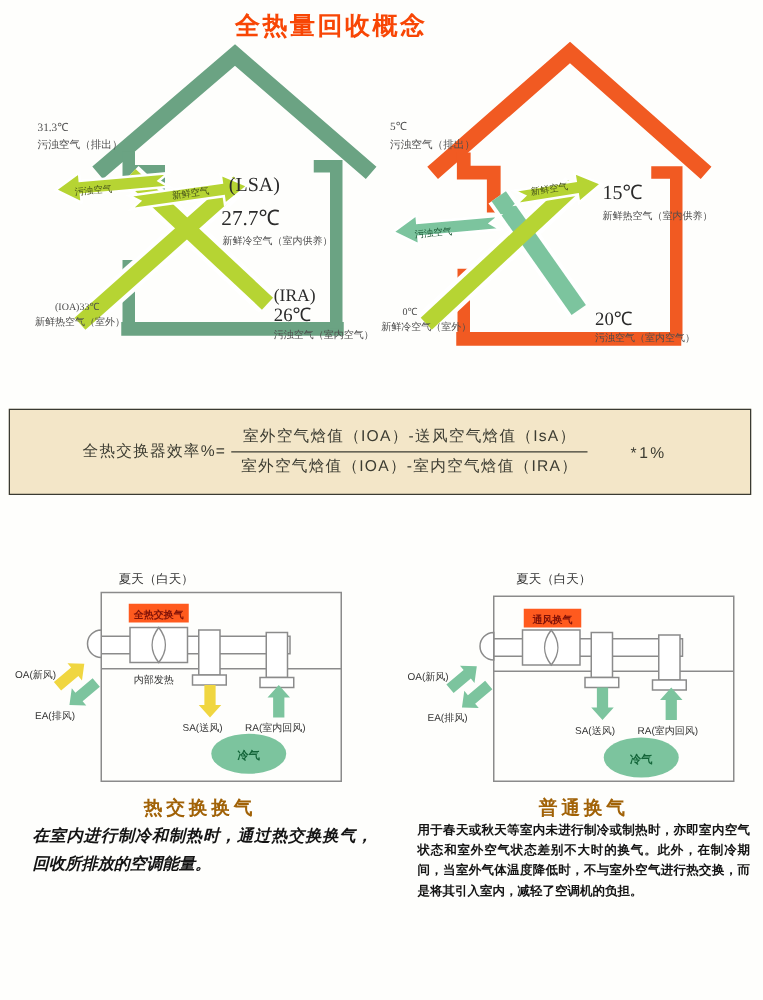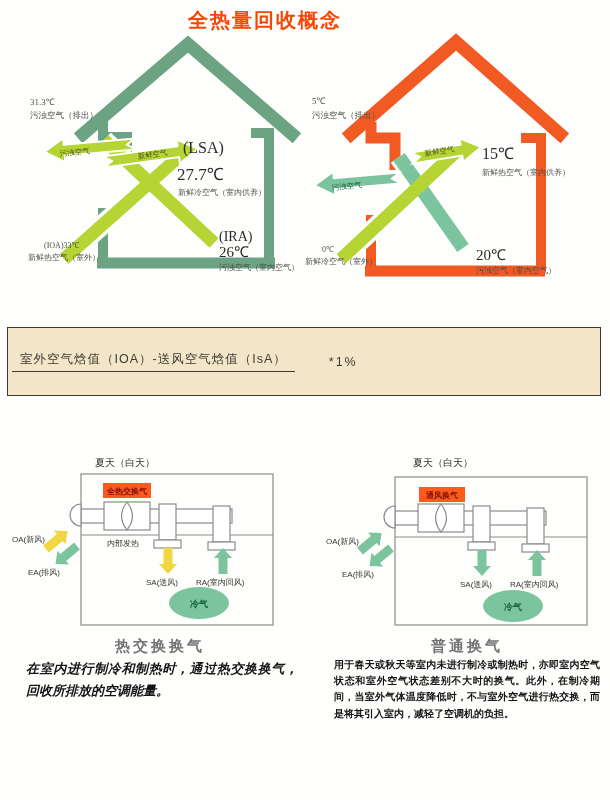--- a/index.html
+++ b/index.html
@@ -25,21 +25,21 @@
     color:#3c3c32;font-size:12.5px;letter-spacing:1px;
   }
   #formula-box .eq-label{margin-left:58px;white-space:nowrap;}
   .fraction{display:inline-flex;flex-direction:column;text-align:center;margin-left:4px;}
   .fraction .num{padding:0 8px 3px 8px;border-bottom:1.5px solid #3c3c32;white-space:nowrap;}
   .fraction .den{padding:3px 8px 0 8px;white-space:nowrap;}
   .multiplier{margin-left:34px;letter-spacing:2px;}
   
   .caption{
     text-align:center;font-size:15px;font-weight:700;
-    letter-spacing:3px;color:#737373;
+    letter-spacing:3px;color:#a16207;
   }
   #caption-exchange{left:15px;top:637px;width:290px;}
   #caption-normal{left:322px;top:637px;width:290px;}
   .para{
     font-weight:700;color:#141414;text-align:justify;
   }
   #para-exchange{left:26px;top:658px;width:272px;font-size:13px;line-height:1.7;font-style:italic;}
   #para-normal{left:334px;top:657px;width:266px;font-size:10px;line-height:1.62;}
 </style>
 </head>
@@ -162,22 +162,24 @@
     <text x="326" y="544" font-size="8" fill="#333333" class="sans">OA(新风)</text>
     <text x="342" y="577" font-size="8" fill="#333333" class="sans">EA(排风)</text>
     <text x="460" y="587" font-size="8" fill="#333333" class="sans">SA(送风)</text>
     <text x="510" y="587" font-size="8" fill="#333333" class="sans">RA(室内回风)</text>
     <ellipse cx="513" cy="606" rx="30" ry="16" fill="#7cc49e"></ellipse>
     <text x="513" y="610" text-anchor="middle" font-size="9" font-weight="bold" fill="#14663a">冷气</text>
   </g>
 </svg>
 
 <div id="formula-box" class="abs">
+  <span class="eq-label">全热交换器效率%=</span>
   <span class="fraction">
     <span class="num">室外空气焓值（IOA）-送风空气焓值（IsA）</span>
+    <span class="den">室外空气焓值（IOA）-室内空气焓值（IRA）</span>
   </span>
   <span class="multiplier">*1%</span>
 </div>
 
 <div id="caption-exchange" class="abs caption">热交换换气</div>
 <div id="caption-normal" class="abs caption">普通换气</div>
 <div id="para-exchange" class="abs para">在室内进行制冷和制热时，通过热交换换气，回收所排放的空调能量。</div>
 <div id="para-normal" class="abs para">用于春天或秋天等室内未进行制冷或制热时，亦即室内空气状态和室外空气状态差别不大时的换气。此外，在制冷期间，当室外气体温度降低时，不与室外空气进行热交换，而是将其引入室内，减轻了空调机的负担。</div>
 
 </body></html>

